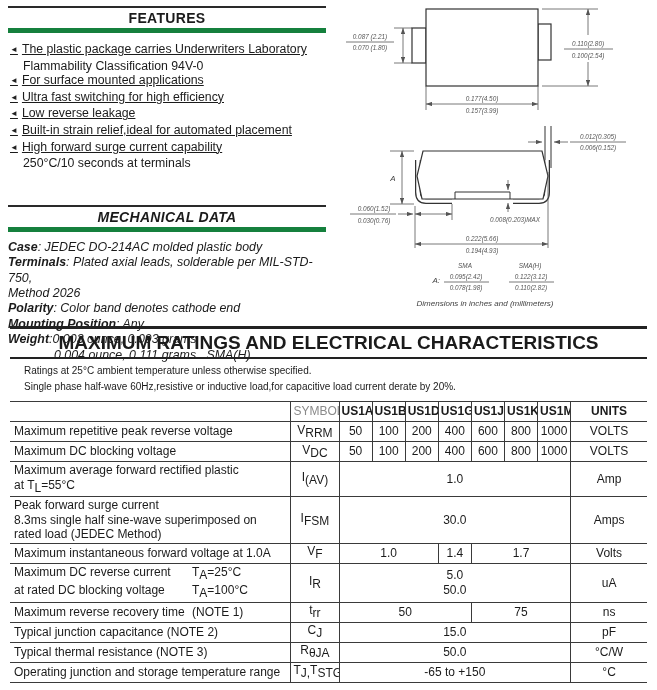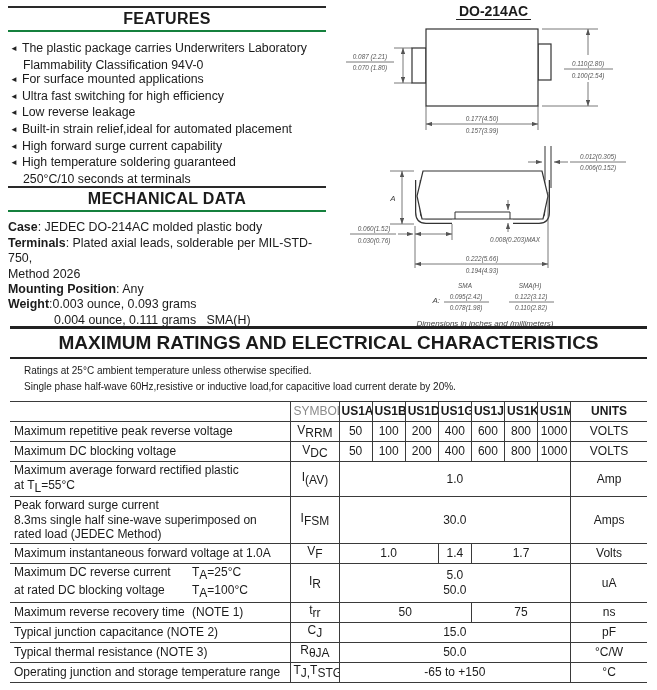--- a/index.html
+++ b/index.html
@@ -2,28 +2,28 @@
 <html><head>
 <meta charset="utf-8">
 <style>
   html,body{margin:0;padding:0;background:#fff;}
   .page{position:relative;width:657px;height:690px;background:#fff;overflow:hidden;
         font-family:"Liberation Sans","DejaVu Sans",sans-serif;color:#1b1b1b;}
   .left-col{position:absolute;left:8px;top:6px;width:318px;}
   .right-col{position:absolute;left:330px;top:2px;width:327px;}
   .main{position:absolute;left:10px;top:326px;width:637px;}
 
-  .sec-title{border-top:2px solid #2a2a2a;border-bottom:2px solid #15803d;text-align:center;
-             font-weight:bold;font-size:16px;letter-spacing:.3px;padding:2px 0;}
+  .sec-title{border-top:2px solid #2a2a2a;border-bottom:5px solid #15803d;text-align:center;
+             font-weight:bold;font-size:14px;letter-spacing:.3px;padding:2px 0;}
   .feat-list{margin:9px 0 0 2px;font-size:12.3px;line-height:14.6px;}
-  .feat-item{padding-left:13px;text-indent:-13px;}
+  .feat-item{padding-left:13px;text-indent:-13px;text-decoration:underline;}
   .feat-cont{padding-left:13px;}
   .bullet{font-size:8px;margin-right:4px;position:relative;top:-1px;color:#222;}
 
-  .mech{}
+  .mech{margin-top:34px;font-style:italic;}
   .mech-body{margin-top:8px;font-size:12.4px;line-height:15.4px;}
   .mech-body b{font-weight:bold;}
   .indent2{padding-left:46px;}
 
   .pkg-title-wrap{text-align:center;height:20px;}
   .pkg-title{display:inline-block;font-weight:bold;font-size:14px;border-bottom:1.5px solid #222;padding:0 3px;}
 
   .banner{border-top:3px solid #222;border-bottom:2px solid #222;text-align:center;
           font-weight:bold;font-size:19px;padding:3px 0;}
   .conds{font-size:10px;line-height:16px;margin:4px 0 6px 14px;}
@@ -54,39 +54,38 @@
   <div class="left-col">
     <div class="sec-title">FEATURES</div>
     <div class="feat-list">
       <div class="feat-item"><span class="bullet">◄</span><span>The plastic package carries Underwriters Laboratory</span></div>
       <div class="feat-cont">Flammability Classification 94V-0</div>
       <div class="feat-item"><span class="bullet">◄</span><span>For surface mounted applications</span></div>
       <div class="feat-item"><span class="bullet">◄</span><span>Ultra fast switching for high efficiency</span></div>
       <div class="feat-item"><span class="bullet">◄</span><span>Low reverse leakage</span></div>
       <div class="feat-item"><span class="bullet">◄</span><span>Built-in strain relief,ideal for automated placement</span></div>
       <div class="feat-item"><span class="bullet">◄</span><span>High forward surge current capability</span></div>
-      <div class="feat-item"><span class="bullet">◄</span><span>High temperature soldering guaranteed</span></div>
       <div class="feat-cont">250°C/10 seconds at terminals</div>
     </div>
 
     <div class="mech">
       <div class="sec-title">MECHANICAL DATA</div>
       <div class="mech-body">
         <div><b>Case</b><span>: JEDEC DO-214AC molded plastic body</span></div>
         <div><b>Terminals</b><span>: Plated axial leads, solderable per MIL-STD-750,</span></div>
         <div>Method 2026</div>
+        <div><b>Polarity</b><span>: Color band denotes cathode end</span></div>
         <div><b>Mounting Position</b><span>: Any</span></div>
         <div><b>Weight</b><span>:0.003 ounce, 0.093 grams</span></div>
         <div class="indent2">0.004 ounce, 0.111 grams&nbsp;&nbsp;&nbsp;SMA(H)</div>
       </div>
     </div>
   </div>
 
   <div class="right-col">
-    <div class="pkg-title-wrap"><span class="pkg-title">DO-214AC</span></div>
 
     <svg width="327" height="118" viewBox="0 0 327 118">
       <defs>
         <marker id="ar1" viewBox="0 0 8 6" refX="7.5" refY="3" markerWidth="8" markerHeight="6" orient="auto-start-reverse">
           <path d="M0,0.3 L7.5,3 L0,5.7 Z" fill="#555"></path>
         </marker>
       </defs>
 
       <text class="dim" x="40" y="37" text-anchor="middle">0.087 (2.21)</text>
       <line class="dline" x1="16" y1="40" x2="64" y2="40"></line>

